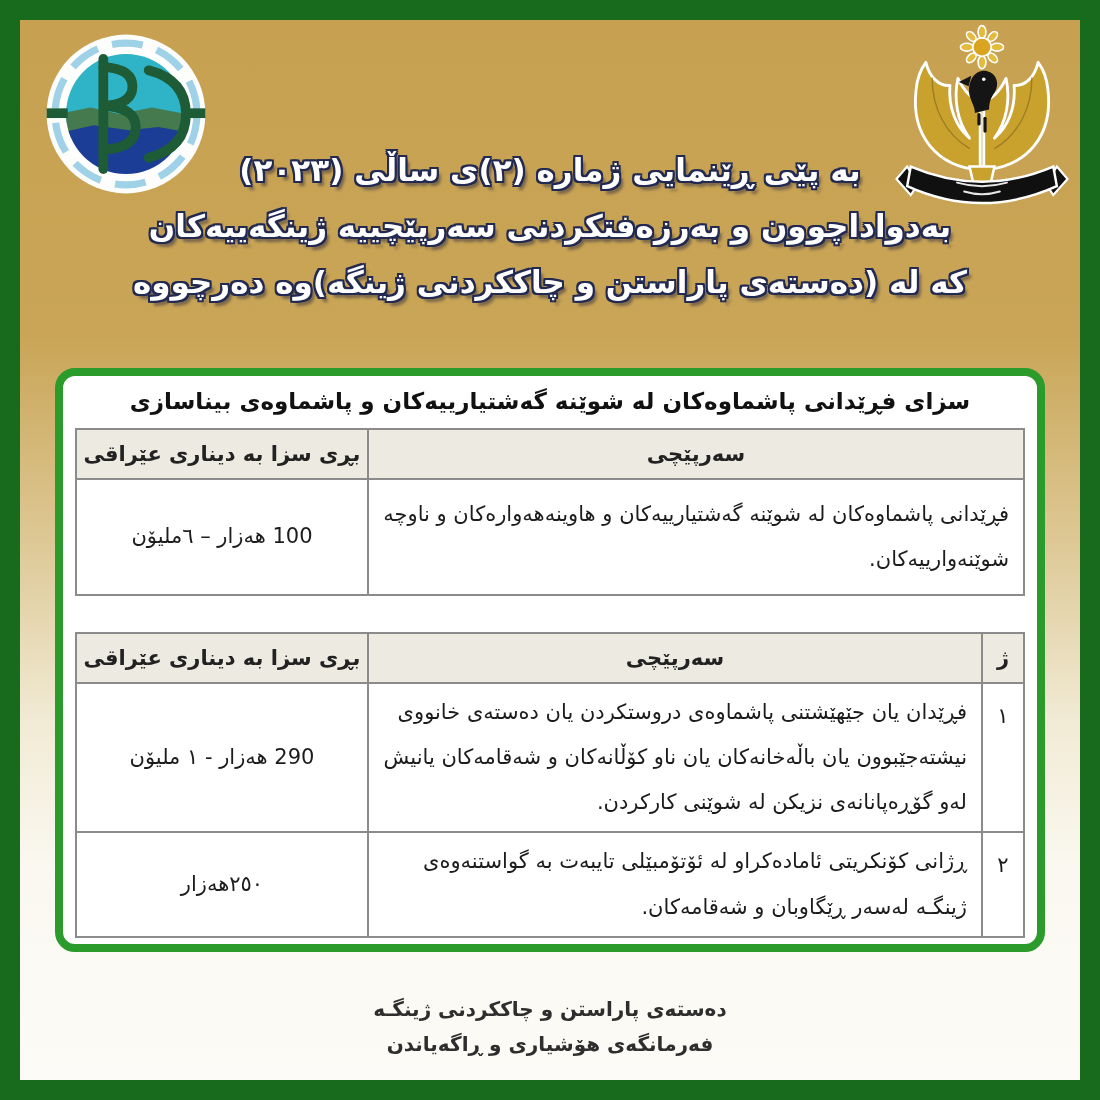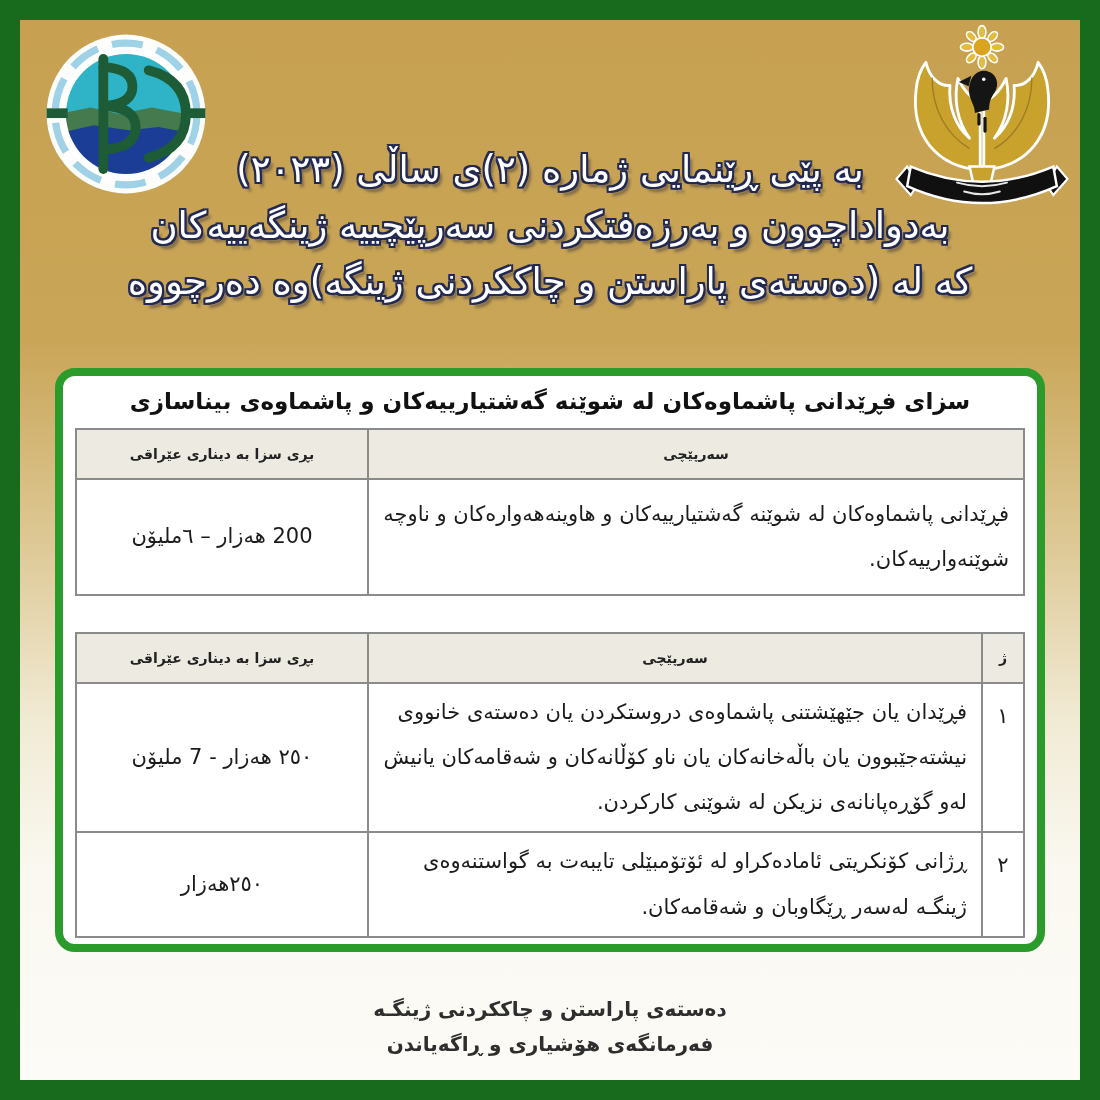--- a/index.html
+++ b/index.html
@@ -6,37 +6,37 @@
   .page{
     position:relative;width:1100px;height:1100px;box-sizing:border-box;
     border:20px solid #186a1d;
     background:linear-gradient(180deg,#c7a151 0%,#c9a557 30%,#dcc691 48%,#f1ead4 66%,#faf8f0 80%,#fcfbf7 100%);
     font-family:"DejaVu Sans",sans-serif;overflow:hidden;
   }
   .logo-left{position:absolute;left:25px;top:13px;width:162px;height:162px;}
   .logo-right{position:absolute;right:6px;top:4px;width:184px;height:196px;}
   .main-title{
     position:absolute;top:122px;left:70px;right:70px;text-align:center;direction:rtl;
-    color:#ffffff;font-weight:normal;font-size:37px;line-height:56px;
+    color:#ffffff;font-weight:bold;font-size:31px;line-height:56px;
     text-shadow:2px 0 0 #232a52,-2px 0 0 #232a52,0 2px 0 #232a52,0 -2px 0 #232a52,
       2px 2px 0 #232a52,-2px 2px 0 #232a52,2px -2px 0 #232a52,-2px -2px 0 #232a52,
       4px 5px 3px rgba(20,25,60,.45);
   }
   .panel{
     position:absolute;left:35px;right:35px;top:348px;height:584px;box-sizing:border-box;
     background:#ffffff;border:8px solid #2b9b2b;border-radius:20px;
     padding:6px 12px;direction:rtl;color:#1c1c1c;
   }
   .panel-title{
     text-align:center;font-weight:bold;font-size:23px;margin:6px 0 14px;color:#111;
   }
   table{width:100%;border-collapse:collapse;table-layout:fixed;direction:rtl;}
   table,th,td{border:2px solid #8b8b8b;}
   th{
-    background:#eceae1;font-weight:bold;font-size:14px;height:46px;
+    background:#eceae1;font-weight:bold;font-size:21px;height:46px;
     text-align:center;color:#222;
   }
   td{font-size:21px;line-height:2.15;vertical-align:middle;}
   td.viol{text-align:right;padding:6px 14px;}
   td.fine{text-align:center;padding:4px 8px;white-space:nowrap;}
   col.c-fine{width:292px;}
   col.c-num{width:42px;}
   .t1{margin-bottom:36px;}
   .t1 td.viol{height:102px;vertical-align:middle;}
   .t2 td{vertical-align:top;}
@@ -139,41 +139,41 @@
           <col class="c-viol">
           <col class="c-fine">
         </colgroup>
       <tbody>
           <tr>
         <th>سەرپێچی</th>
         <th class="fine c-fine" style="width:292px">بڕی سزا به دیناری عێراقی</th>
       </tr>
       <tr>
         <td class="viol">فڕێدانی پاشماوەکان له شوێنه گەشتیارییەکان و هاوینەهەوارەکان و ناوچه شوێنەوارییەکان.</td>
-        <td class="fine" style="width:292px">200 هەزار – ٦ملیۆن</td>
+        <td class="fine" style="width:292px">100 هەزار – ٦ملیۆن</td>
       </tr>
     </tbody>
       </table>
 
     <table class="t2">
       <colgroup>
           <col class="c-num">
           <col class="c-viol">
           <col class="c-fine">
         </colgroup>
       <tbody>
           <tr>
         <th class="num" style="width:42px">ژ</th>
         <th>سەرپێچی</th>
         <th style="width:292px">بڕی سزا به دیناری عێراقی</th>
       </tr>
       <tr>
         <td class="num">١</td>
         <td class="viol">فڕێدان یان جێهێشتنی پاشماوەی دروستکردن یان دەستەی خانووی نیشتەجێبوون یان باڵەخانەکان یان ناو کۆڵانەکان و شەقامەکان یانیش لەو گۆڕەپانانەی نزیکن له شوێنی کارکردن.</td>
-        <td class="fine">٢٥٠ هەزار - 7 ملیۆن</td>
+        <td class="fine">290 هەزار - ١ ملیۆن</td>
       </tr>
       <tr>
         <td class="num">٢</td>
         <td class="viol">ڕژانی کۆنکریتی ئامادەکراو له ئۆتۆمبێلی تایبەت به گواستنەوەی ژینگـە لەسەر ڕێگاوبان و شەقامەکان.</td>
         <td class="fine">٢٥٠هەزار</td>
       </tr>
     </tbody>
       </table>
   </div>
 

